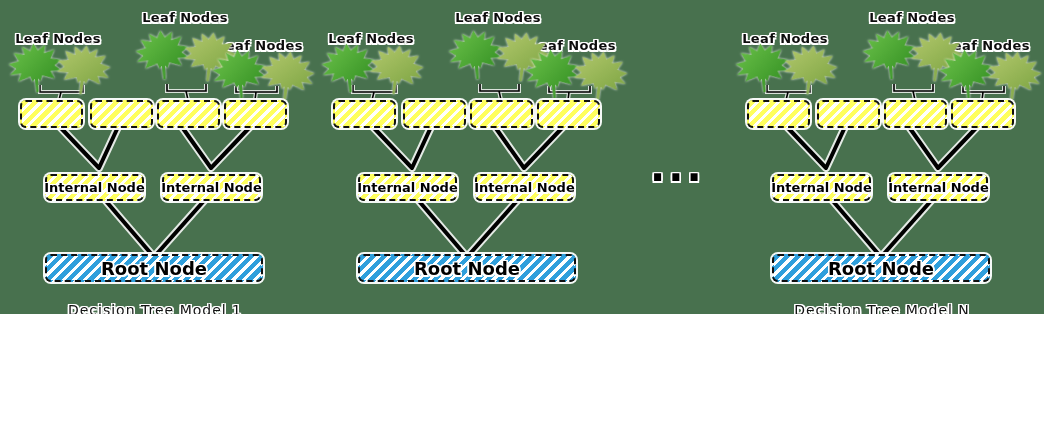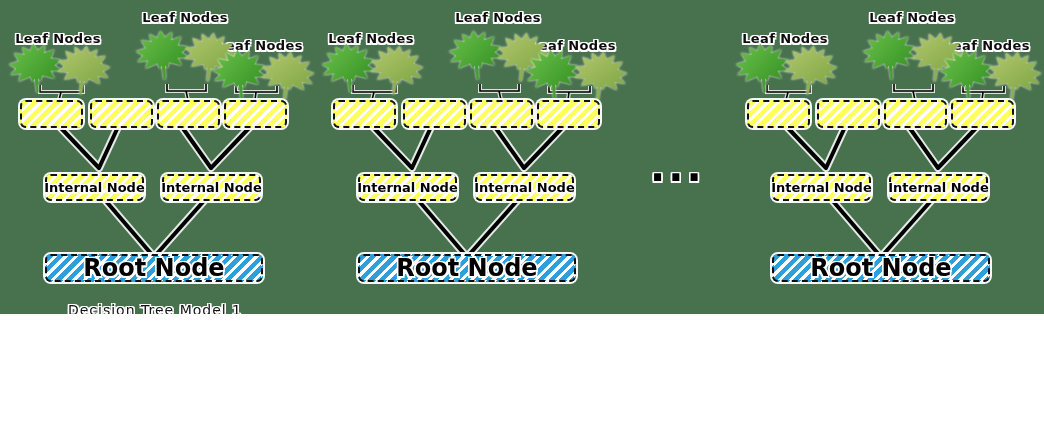--- a/index.html
+++ b/index.html
@@ -60,21 +60,21 @@
     display: flex; align-items: center; justify-content: center; }
   .in-0 { left: 35px; } .in-1 { left: 152px; }
   .internal-node span { font-size: 13px; font-weight: bold; color: #000; white-space: nowrap; }
 
   .root-node { top: 254px; left: 35px; width: 218px; height: 28px;
     display: flex; align-items: center; justify-content: center;
     background: repeating-linear-gradient(135deg,
       var(--root-blue, #2f9fdc) 0px, var(--root-blue, #2f9fdc) 4.5px,
       #ffffff 4.5px, #ffffff 7.5px);
   }
-  .root-node span { font-size: 24px; font-weight: bold; color: #000; }
+  .root-node span { font-size: 18px; font-weight: bold; color: #000; }
 
   .tree-caption {
     position: absolute; top: 302px; left: 0; width: 290px; text-align: center;
     font-size: 14px; font-weight: normal; color: #141414; letter-spacing: 1px;
     white-space: nowrap;
   }
 
   .halo { text-shadow:
     -1.5px -1.5px 0 #fff,  1.5px -1.5px 0 #fff,
     -1.5px  1.5px 0 #fff,  1.5px  1.5px 0 #fff,
@@ -318,20 +318,21 @@
         <span class="halo">Internal Node</span>
       </div>
       <div class="internal-node in-1">
         <span class="halo">Internal Node</span>
       </div>
 
       <div class="root-node">
         <span class="halo">Root Node</span>
       </div>
 
+      <div class="tree-caption halo caption-slot">Decision Tree Model N</div>
     </div>
     </div>
 
   <div id="ellipsis" class="halo">...</div>
 
   <svg id="brace" viewBox="0 0 1044 60">
     <path d="M22 6 C26 20 50 25 115 26 L430 27 C475 27 505 31 522 46 C539 31 569 27 614 27 L929 26 C994 25 1018 20 1022 6" stroke="#ffffff" stroke-width="9" fill="none" stroke-linecap="round" opacity=".8"></path>
     <path d="M22 6 C26 20 50 25 115 26 L430 27 C475 27 505 31 522 46 C539 31 569 27 614 27 L929 26 C994 25 1018 20 1022 6" stroke="#000000" stroke-width="5" fill="none" stroke-linecap="round"></path>
   </svg>
 

